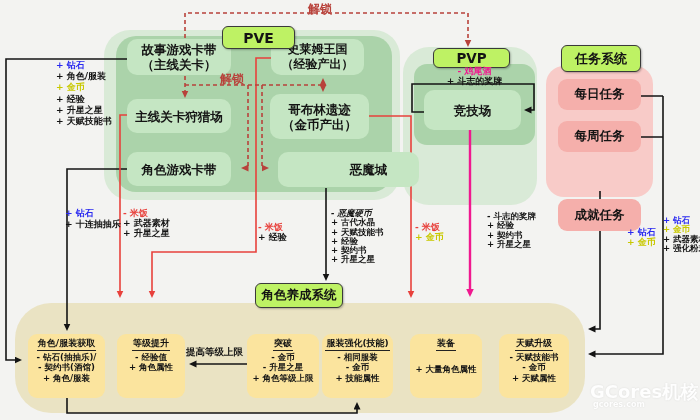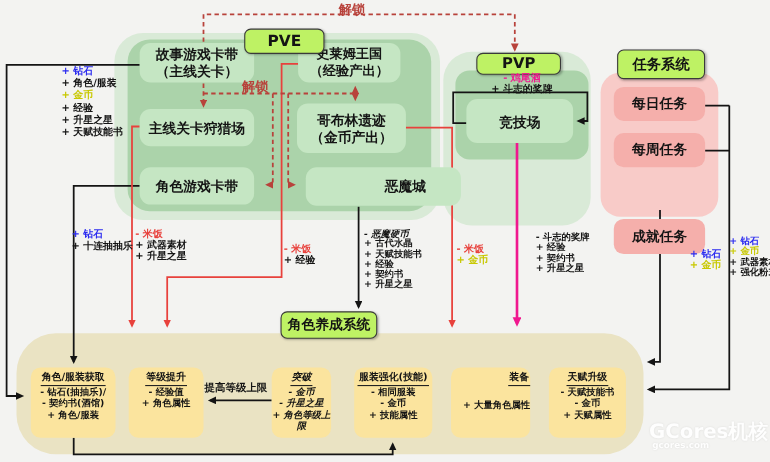--- a/index.html
+++ b/index.html
@@ -146,33 +146,33 @@
     <span class="ytitle">角色/服装获取</span>
     <span>- 钻石(抽抽乐)/</span>
     <span>- 契约书(酒馆)</span>
     <span>+ 角色/服装</span>
     </div>
   <div class="node ybox" style="left:117px;top:334px;width:68px;height:64px;">
     <span class="ytitle">等级提升</span>
     <span>- 经验值</span>
     <span>+ 角色属性</span>
     </div>
-  <div class="node ybox" style="left:247px;top:334px;width:54px;height:64px;font-style:italic;">
+  <div class="node ybox" style="left:247px;top:334px;width:72px;height:64px;">
     <span class="ytitle">突破</span>
     <span>- 金币</span>
     <span>- 升星之星</span>
     <span>+ 角色等级上限</span>
     </div>
   <div class="node ybox" style="left:322px;top:334px;width:71px;height:64px;">
     <span class="ytitle">服装强化(技能)</span>
     <span>- 相同服装</span>
     <span>- 金币</span>
     <span>+ 技能属性</span>
     </div>
-  <div class="node ybox" style="left:410px;top:334px;width:72px;height:64px;align-items:flex-end;">
+  <div class="node ybox" style="left:410px;top:334px;width:72px;height:64px;">
     <span class="ytitle">装备</span>
     <span style="margin-top:12px;">+ 大量角色属性</span>
     </div>
   <div class="node ybox" style="left:499px;top:334px;width:70px;height:64px;">
     <span class="ytitle">天赋升级</span>
     <span>- 天赋技能书</span>
     <span>- 金币</span>
     <span>+ 天赋属性</span>
     </div>
 

